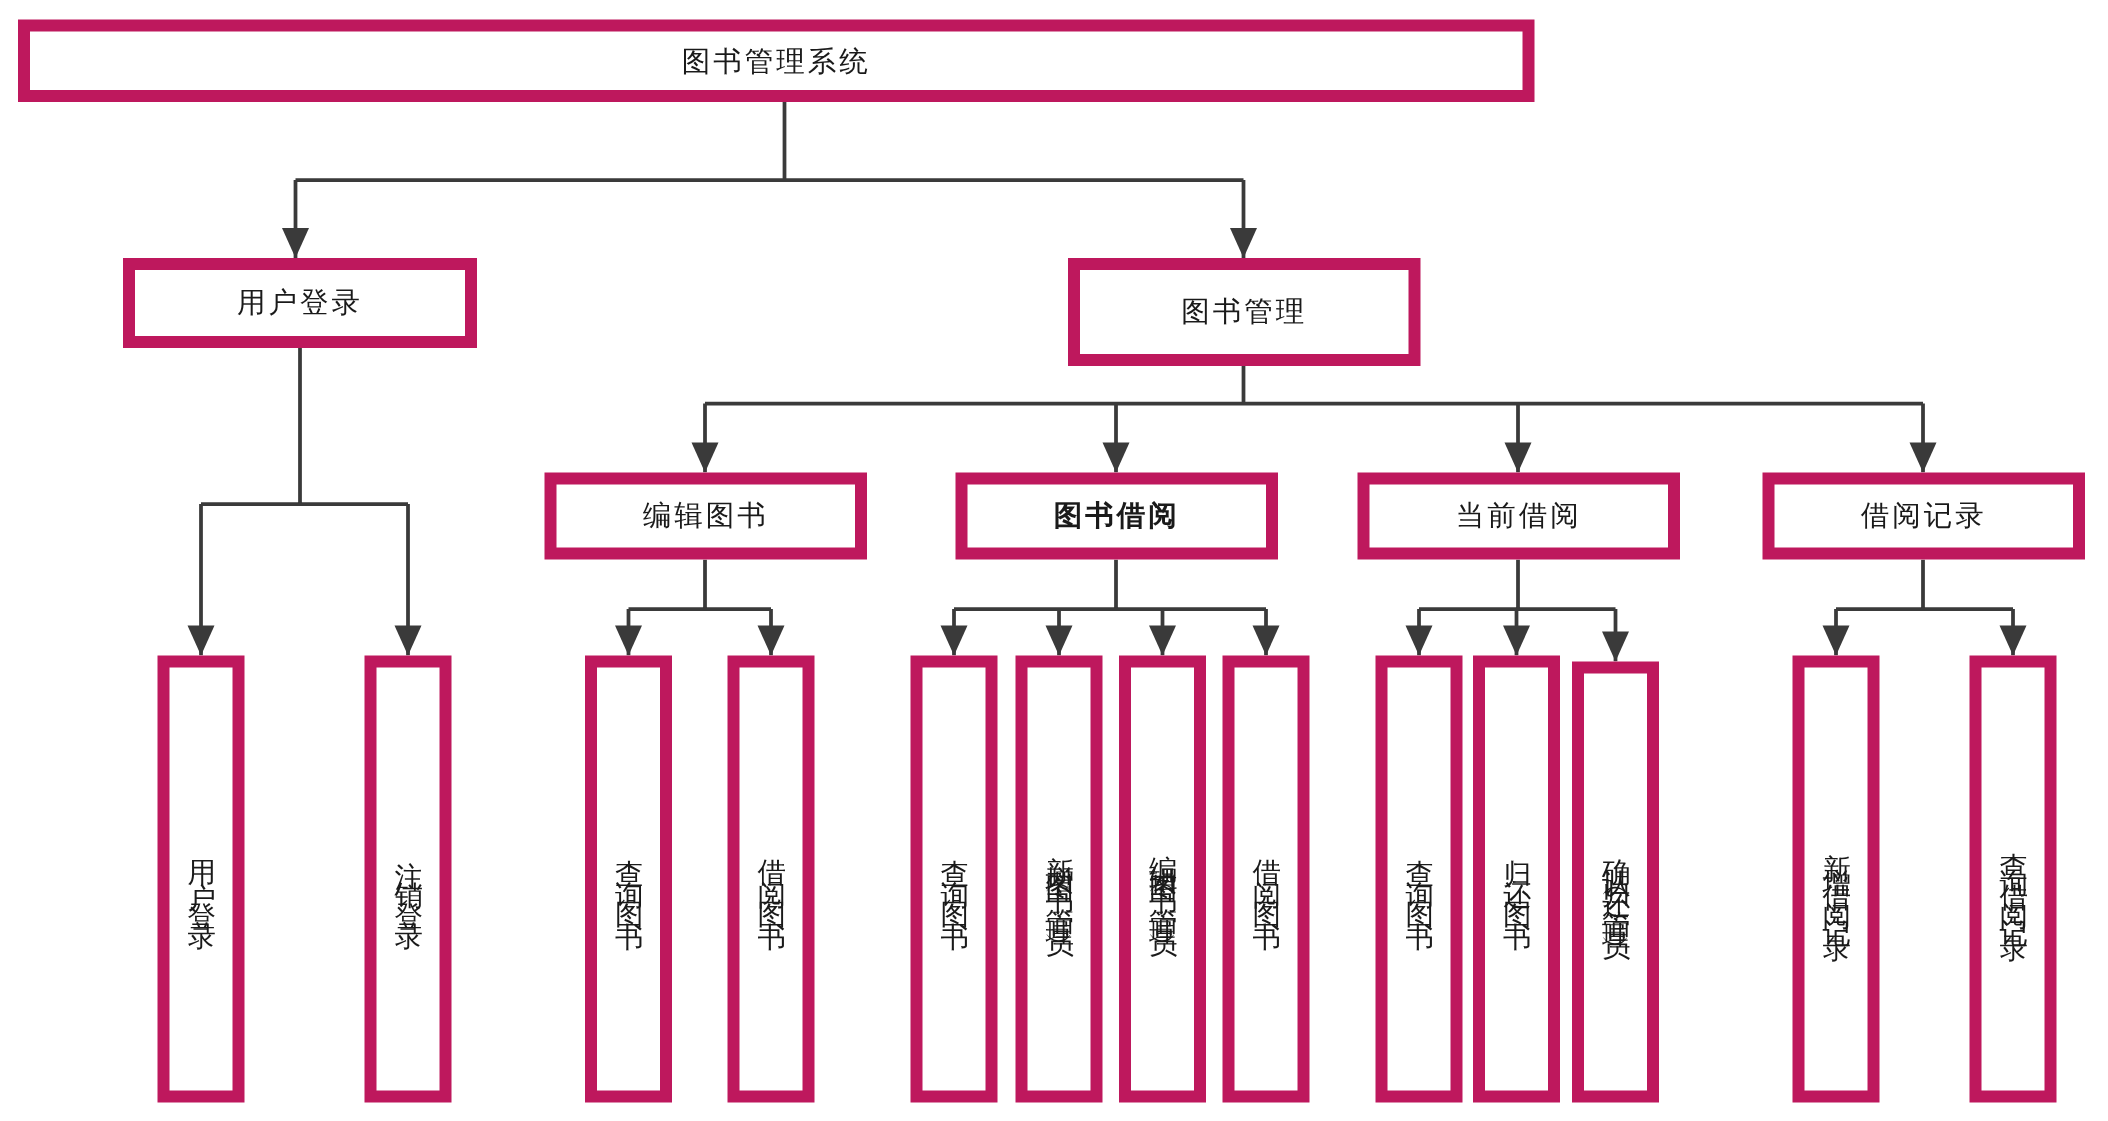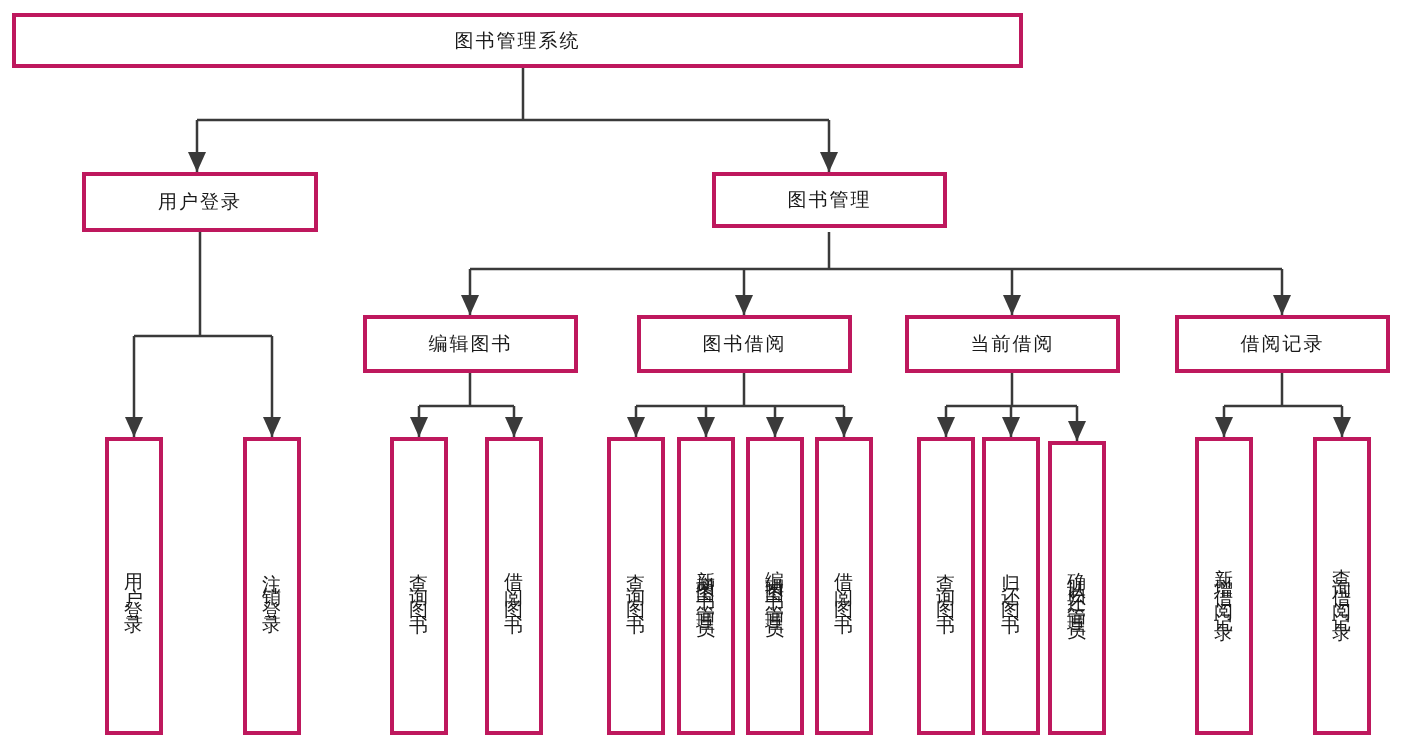--- a/index.html
+++ b/index.html
@@ -11,21 +11,21 @@
     overflow:hidden;
   }
   .connector-layer{
     position:absolute;left:0;top:0;width:1405px;height:747px;
     pointer-events:none;
   }
   .node{
     position:absolute;
     box-sizing:border-box;
     background:#ffffff;
-    border:4px solid #be185d;
+    border:8px solid #be185d;
     display:flex;
     align-items:center;
     justify-content:center;
     color:#1a1a1a;
     font-size:19px;
     letter-spacing:2px;
     z-index:2;
   }
   .vnode .vtext{
     writing-mode:vertical-rl;
@@ -93,28 +93,28 @@
       </g>
   </svg>
 
   <div class="node" style="left:12px;top:13px;width:1011px;height:55px;">
     <span>图书管理系统</span>
   </div>
 
   <div class="node" style="left:82px;top:172px;width:236px;height:60px;">
     <span>用户登录</span>
   </div>
-  <div class="node" style="left:712px;top:172px;width:235px;height:56px;justify-content:center;">
+  <div class="node" style="left:712px;top:172px;width:235px;height:72px;justify-content:center;">
     <span>图书管理</span>
   </div>
 
   <div class="node" style="left:363px;top:315px;width:215px;height:58px;">
     <span>编辑图书</span>
   </div>
-  <div class="node" style="left:637px;top:315px;width:215px;height:58px;">
+  <div class="node" style="left:637px;top:315px;width:215px;height:58px;font-weight:bold;">
     <span>图书借阅</span>
   </div>
   <div class="node" style="left:1175px;top:315px;width:215px;height:58px;">
     <span>借阅记录</span>
   </div>
   <div class="node" style="left:905px;top:315px;width:215px;height:58px;">
     <span>当前借阅</span>
   </div>
 
   <div class="node vnode" style="left:105px;top:437px;width:58px;height:298px;">

